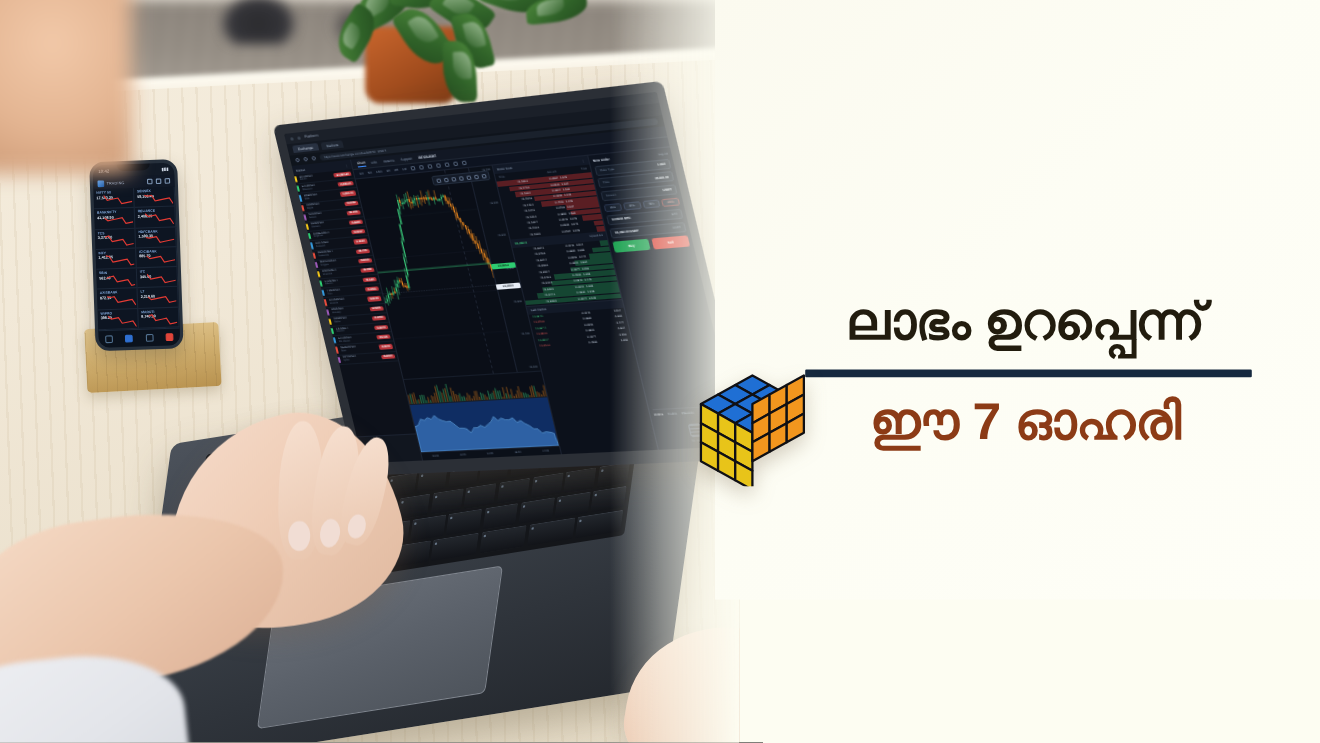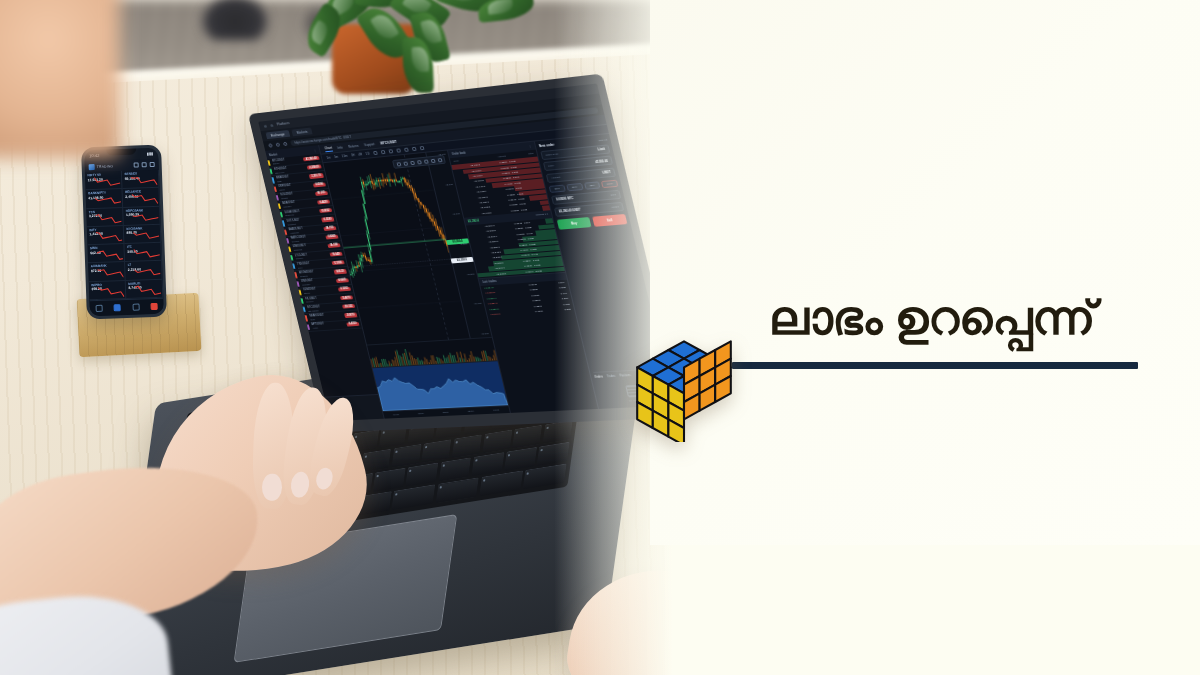--- a/index.html
+++ b/index.html
@@ -1399,20 +1399,21 @@
     <div class="person-arm"></div>
     <div class="person-shoulder"></div>
 
     <div class="photo-fade"></div>
   </div>
 
   <div class="textpanel">
     <div class="tp-inner">
       <div class="hl hl-dark l1">ലാഭം ഉറപ്പെന്ന്</div>
       <div class="rule"></div>
+      <div class="hl hl-brown l3">ഈ 7 ഓഹരി</div>
     </div>
 
     <svg class="cube" viewBox="0 0 120 122">
       <g id="cube-top">
           <polygon points="60.0,6.0 78.0,16.0 60.0,26.0 42.0,16.0" fill="#1f6fd4" stroke="#101014" stroke-width="2.4" stroke-linejoin="round"></polygon>
           <polygon points="78.0,16.0 96.0,26.0 78.0,36.0 60.0,26.0" fill="#1f6fd4" stroke="#101014" stroke-width="2.4" stroke-linejoin="round"></polygon>
           <polygon points="96.0,26.0 114.0,36.0 96.0,46.0 78.0,36.0" fill="#1f6fd4" stroke="#101014" stroke-width="2.4" stroke-linejoin="round"></polygon>
           <polygon points="42.0,16.0 60.0,26.0 42.0,36.0 24.0,26.0" fill="#1f6fd4" stroke="#101014" stroke-width="2.4" stroke-linejoin="round"></polygon>
           <polygon points="60.0,26.0 78.0,36.0 60.0,46.0 42.0,36.0" fill="#1f6fd4" stroke="#101014" stroke-width="2.4" stroke-linejoin="round"></polygon>
           <polygon points="78.0,36.0 96.0,46.0 78.0,56.0 60.0,46.0" fill="#1f6fd4" stroke="#101014" stroke-width="2.4" stroke-linejoin="round"></polygon>

